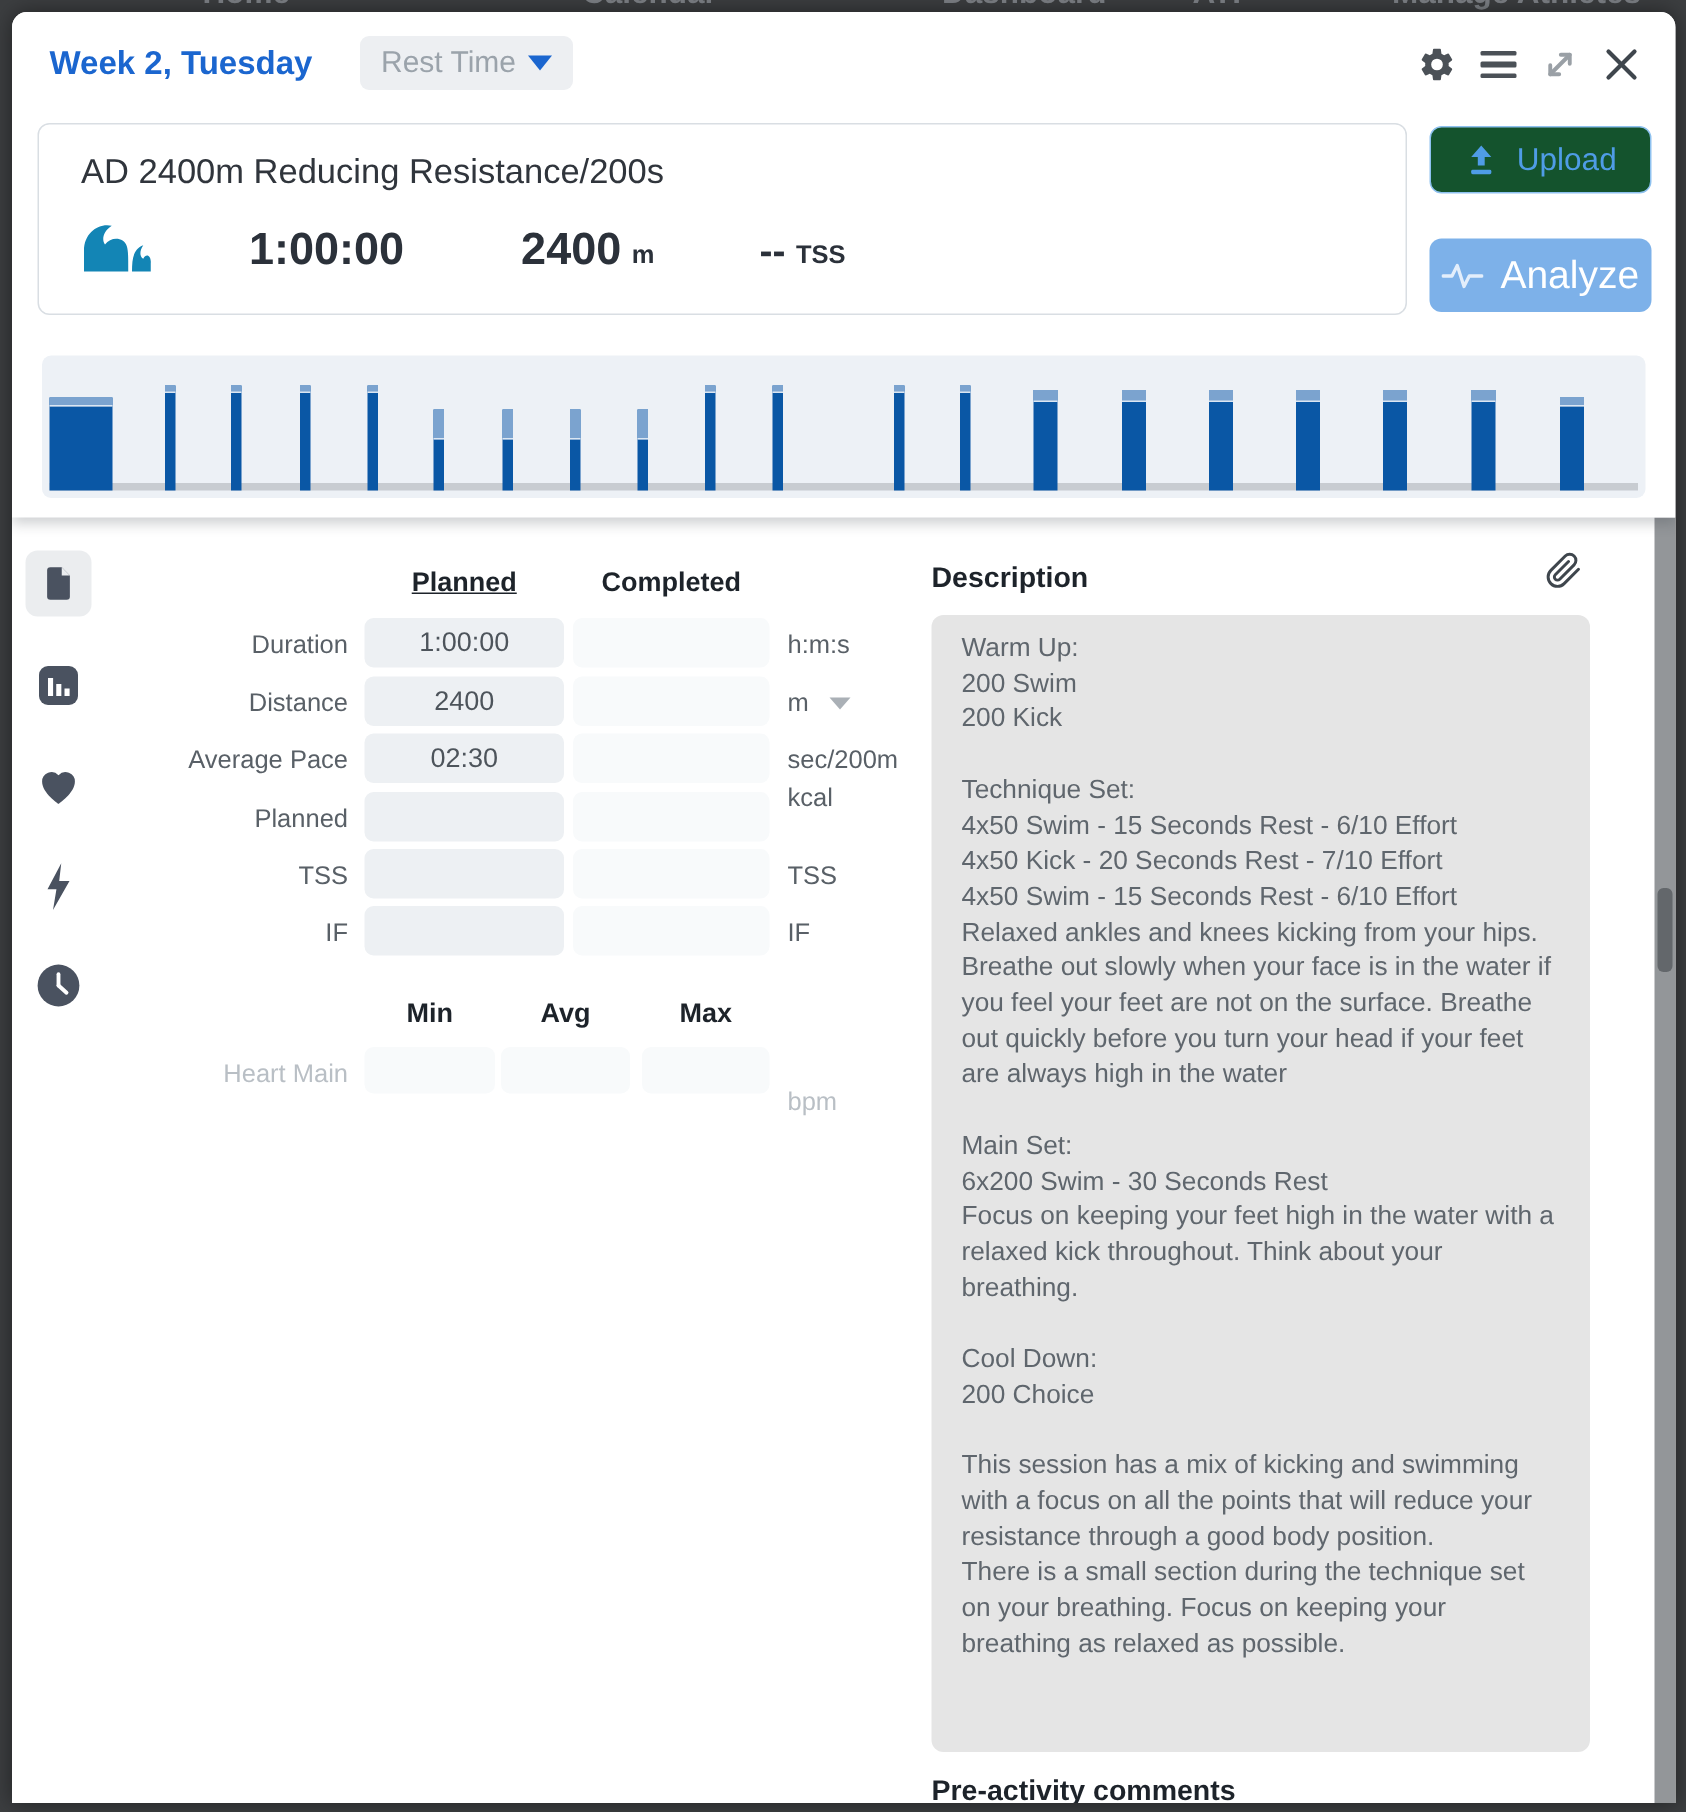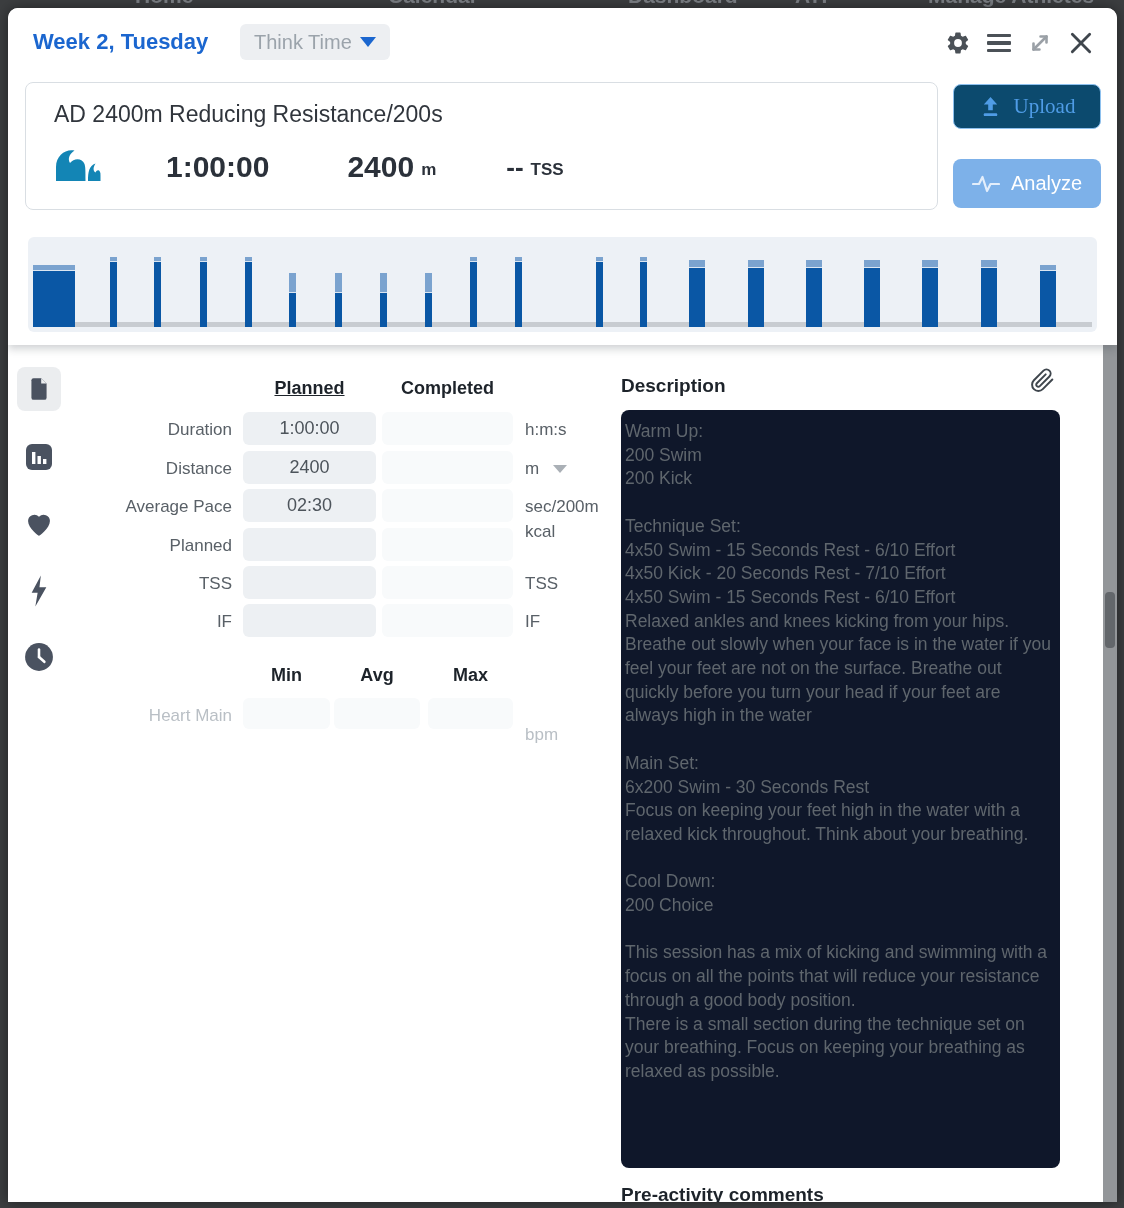--- a/index.html
+++ b/index.html
@@ -31,28 +31,28 @@
 
   
   .summary-card { position:absolute; left:17px; top:74px; width:913px; height:128px; background:#fff;
                   border:1px solid #d9dee3; border-radius:8px; }
   .workout-title { position:absolute; left:28px; top:18px; font-size:23px; color:#30353c; }
   .summary-stats { position:absolute; left:28px; top:58px; width:860px; height:52px; display:flex; align-items:center; }
   .stat-val { font-size:30px; font-weight:bold; color:#2b313a; }
   .stat-unit { font-size:17px; font-weight:bold; color:#2b313a; margin-left:7px; position:relative; top:3px; }
   .swim-icon-wrap { width:50px; margin-right:62px; }
 
-  .btn-upload { position:absolute; left:945px; top:76px; width:148px; height:45px; background:#0c4a6e;
+  .btn-upload { position:absolute; left:945px; top:76px; width:148px; height:45px; background:#14532d;
                 border:1.6px solid #8ec1ef; border-radius:8px; display:flex; align-items:center; justify-content:center;
-                gap:12px; cursor:pointer;font-family:Liberation Serif, serif; }
+                gap:12px; cursor:pointer; }
   .btn-upload span { font-size:21px; color:#4f9ce6; }
   .btn-analyze { position:absolute; left:945px; top:151px; width:148px; height:49px; background:#7db1e9;
                  border:none; border-radius:8px; display:flex; align-items:center; justify-content:center;
                  gap:11px; cursor:pointer; }
-  .btn-analyze span { font-size:20px; color:#ffffff; }
+  .btn-analyze span { font-size:26px; color:#ffffff; }
 
   
   .chart { position:absolute; left:20px; top:229px; width:1069px; height:95px; background:#edf1f6; border-radius:6px; overflow:hidden; }
   .chart .baseline { position:absolute; left:5px; right:5px; bottom:5px; height:5px; background:#c8ccd1; }
   .chart .bar { position:absolute; bottom:5px; background:#0a57a5; }
   .chart .bar .cap { position:absolute; left:0; top:0; width:100%; background:#7ba3cf; border-bottom:1px solid #dbe6f2; }
 
   
   .modal-body { position:absolute; left:0; top:337px; width:1095px; height:857px; background:#fff; }
   .gutter { position:absolute; left:1095px; top:337px; width:14px; height:857px; background:#939699; }
@@ -70,22 +70,22 @@
          font-size:18px; color:#4d545b; }
   .inp.planned { background:#edf0f3; }
   .inp.completed { background:#f8fafb; }
   .unit { position:absolute; font-size:17px; color:#596067; white-space:nowrap; }
   .unit .mini-caret { display:inline-block; width:0; height:0; border-left:7px solid transparent;
          border-right:7px solid transparent; border-top:8px solid #aab0b6; margin-left:14px; position:relative; top:-1px;}
 
   
   .desc-head { position:absolute; left:613px; top:367px; font-size:19px; font-weight:bold; color:#1d232a; }
   .clip-icon { position:absolute; left:1022px; top:360px; cursor:pointer; }
-  .desc-box { position:absolute; left:613px; top:402px; width:439px; height:758px; background:#0f172a;
-              border-radius:8px; padding:10px 4px; overflow:hidden; }
+  .desc-box { position:absolute; left:613px; top:402px; width:439px; height:758px; background:#e5e5e5;
+              border-radius:8px; padding:10px 20px; overflow:hidden; }
   .desc-text { font-size:17.5px; line-height:1.355; color:#5f666d; white-space:pre-line; }
   .comments-head { position:absolute; left:613px; top:1176px; font-size:19px; font-weight:bold; color:#1d232a; }
 </style>
 </head>
 <body>
 
 <div class="bg-nav">
   <span style="left:135px">Home</span>
   <span style="left:388px">Calendar</span>
   <span style="left:628px">Dashboard</span>
@@ -93,21 +93,21 @@
   <span style="left:928px">Manage Athletes</span>
 </div>
 
 <div class="modal">
 
   <div class="modal-header">
 
     <div class="date-label">Week 2, Tuesday</div>
 
     <div class="enter-time">
-      <span class="lbl">Think Time</span>
+      <span class="lbl">Rest Time</span>
       <span class="caret-down"></span>
     </div>
 
     <div class="hdr-icons">
       <div class="hicon">
         <svg width="26" height="26" viewBox="0 0 24 24">
             <path fill="#4b5157" d="M19.14 12.94c.04-.3.06-.61.06-.94s-.02-.64-.07-.94l2.03-1.58a.5.5 0 0 0 .12-.64l-1.92-3.32a.5.5 0 0 0-.61-.22l-2.39.96a7.3 7.3 0 0 0-1.62-.94l-.36-2.54a.5.5 0 0 0-.5-.42h-3.84a.5.5 0 0 0-.5.42l-.36 2.54c-.59.24-1.13.56-1.62.94l-2.39-.96a.5.5 0 0 0-.61.22L2.64 8.84a.5.5 0 0 0 .12.64l2.03 1.58c-.05.3-.07.63-.07.94s.02.64.07.94l-2.03 1.58a.5.5 0 0 0-.12.64l1.92 3.32c.14.24.42.34.61.22l2.39-.96c.49.38 1.03.7 1.62.94l.36 2.54c.04.24.25.42.5.42h3.84c.25 0 .46-.18.5-.42l.36-2.54c.59-.24 1.13-.56 1.62-.94l2.39.96c.23.09.47 0 .61-.22l1.92-3.32a.5.5 0 0 0-.12-.64zM12 15.6A3.6 3.6 0 1 1 12 8.4a3.6 3.6 0 0 1 0 7.2z"></path>
           </svg>
       </div>
       <div class="hicon burger">

